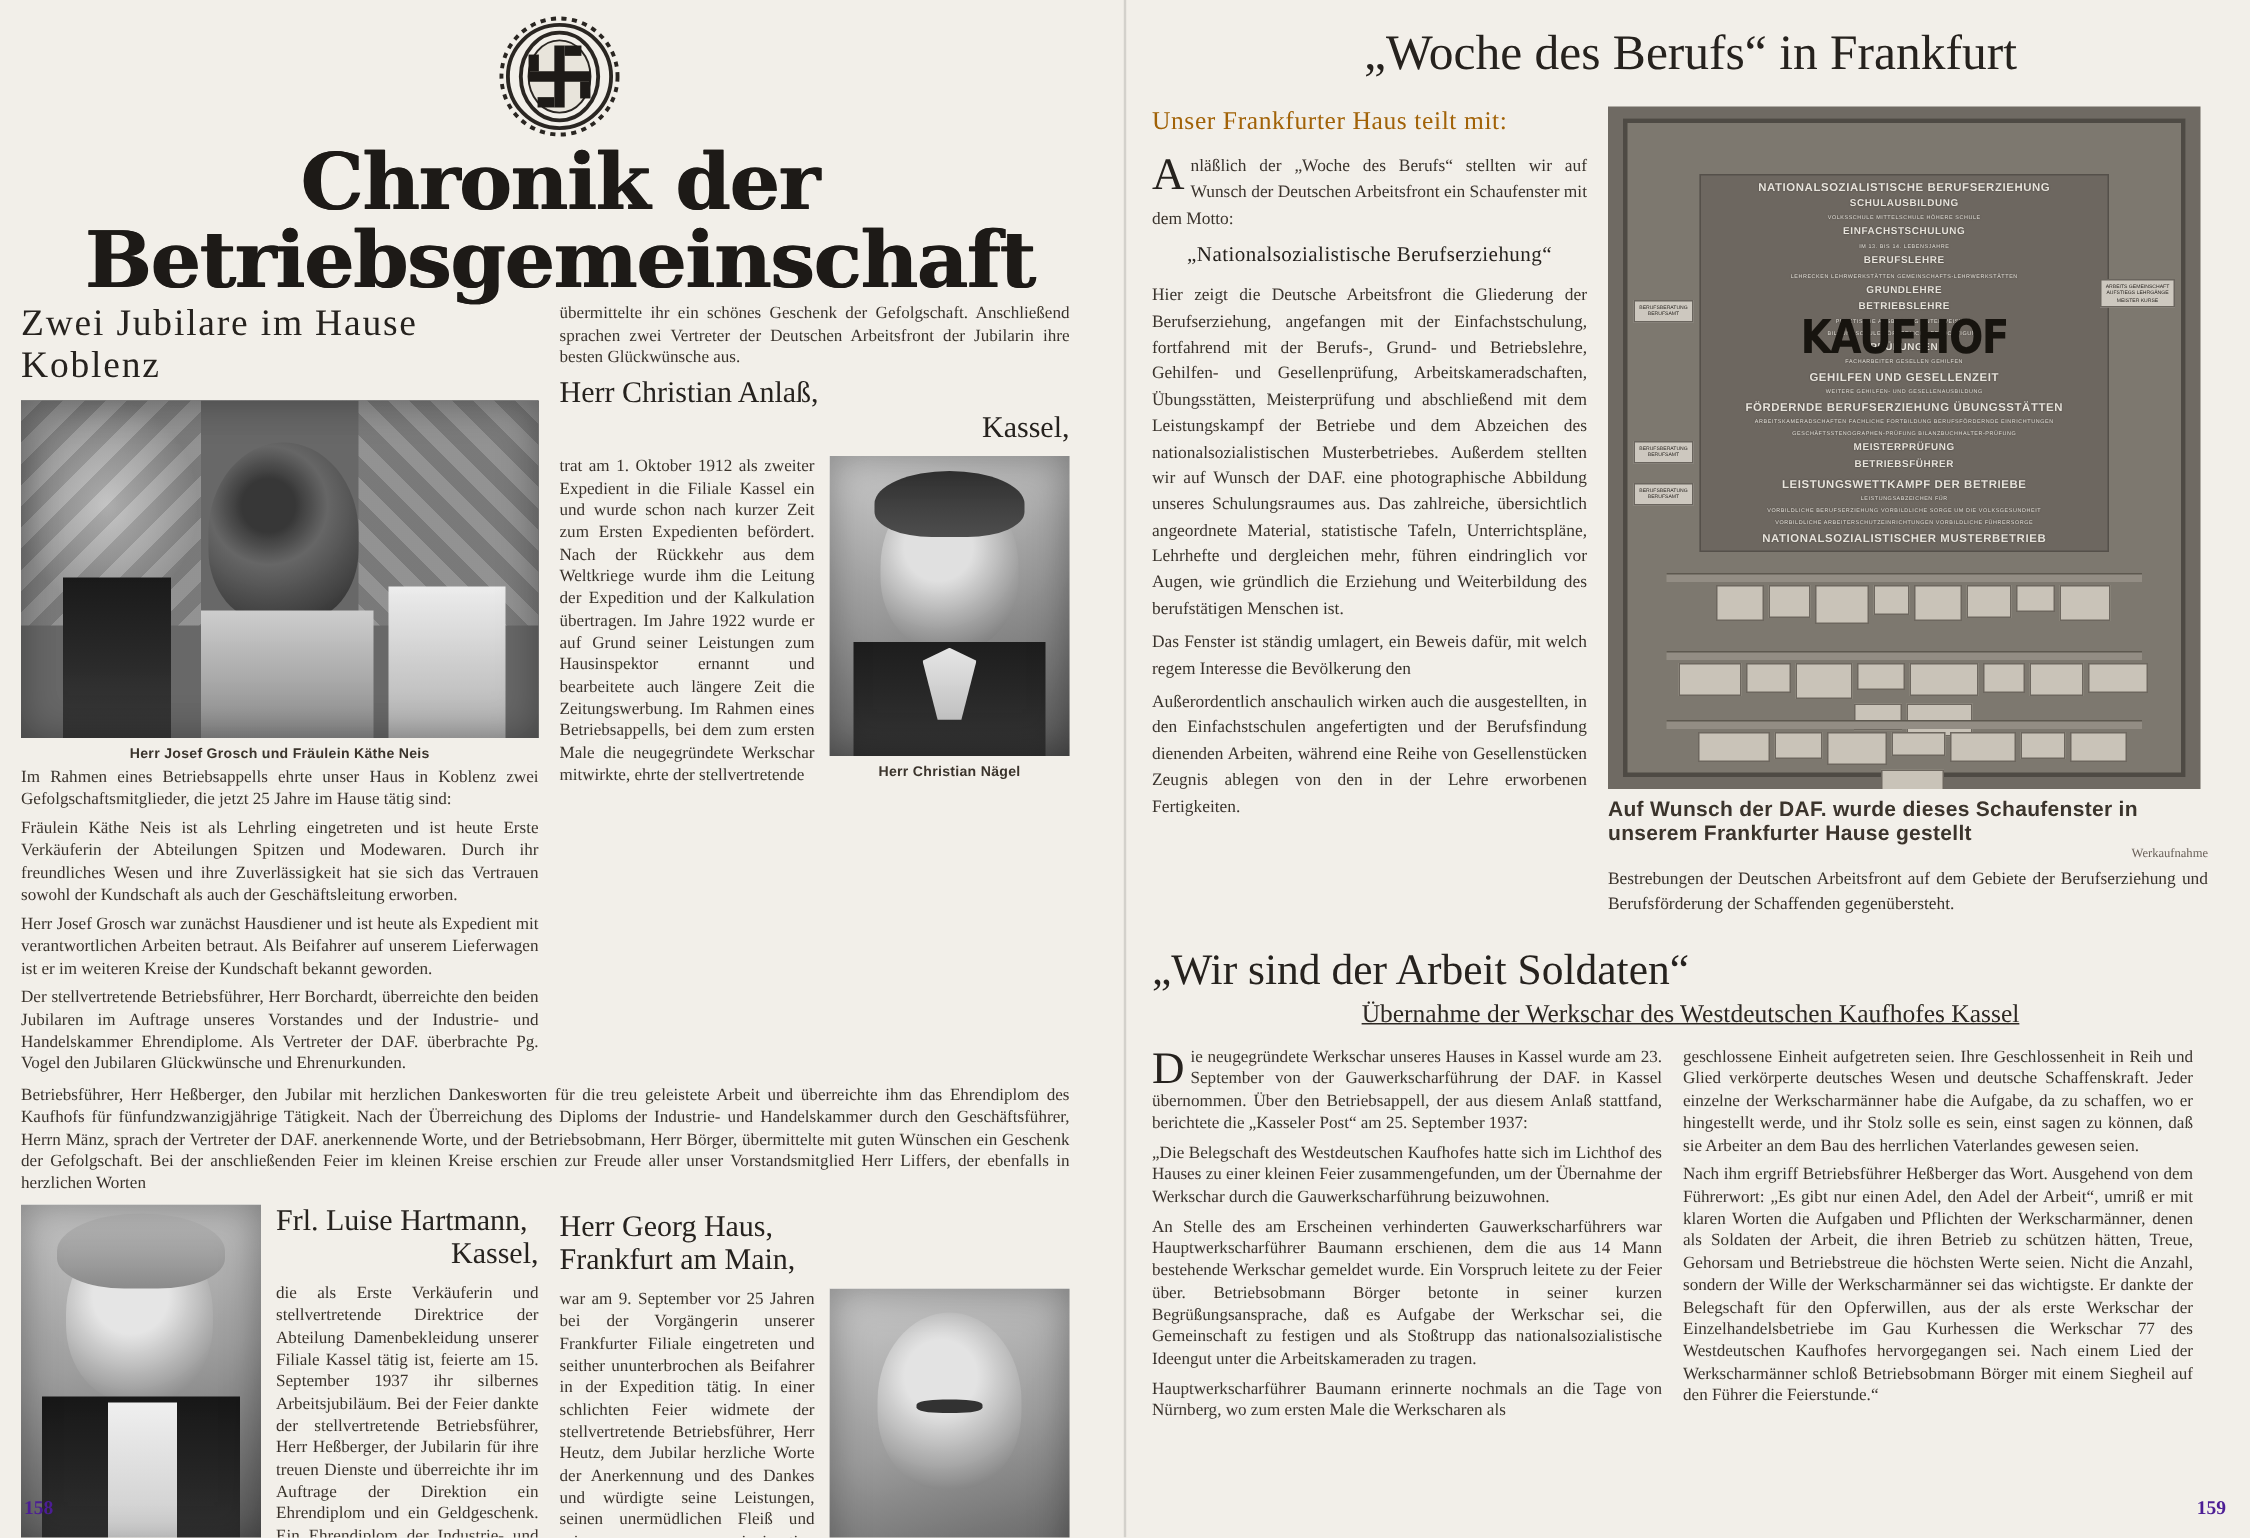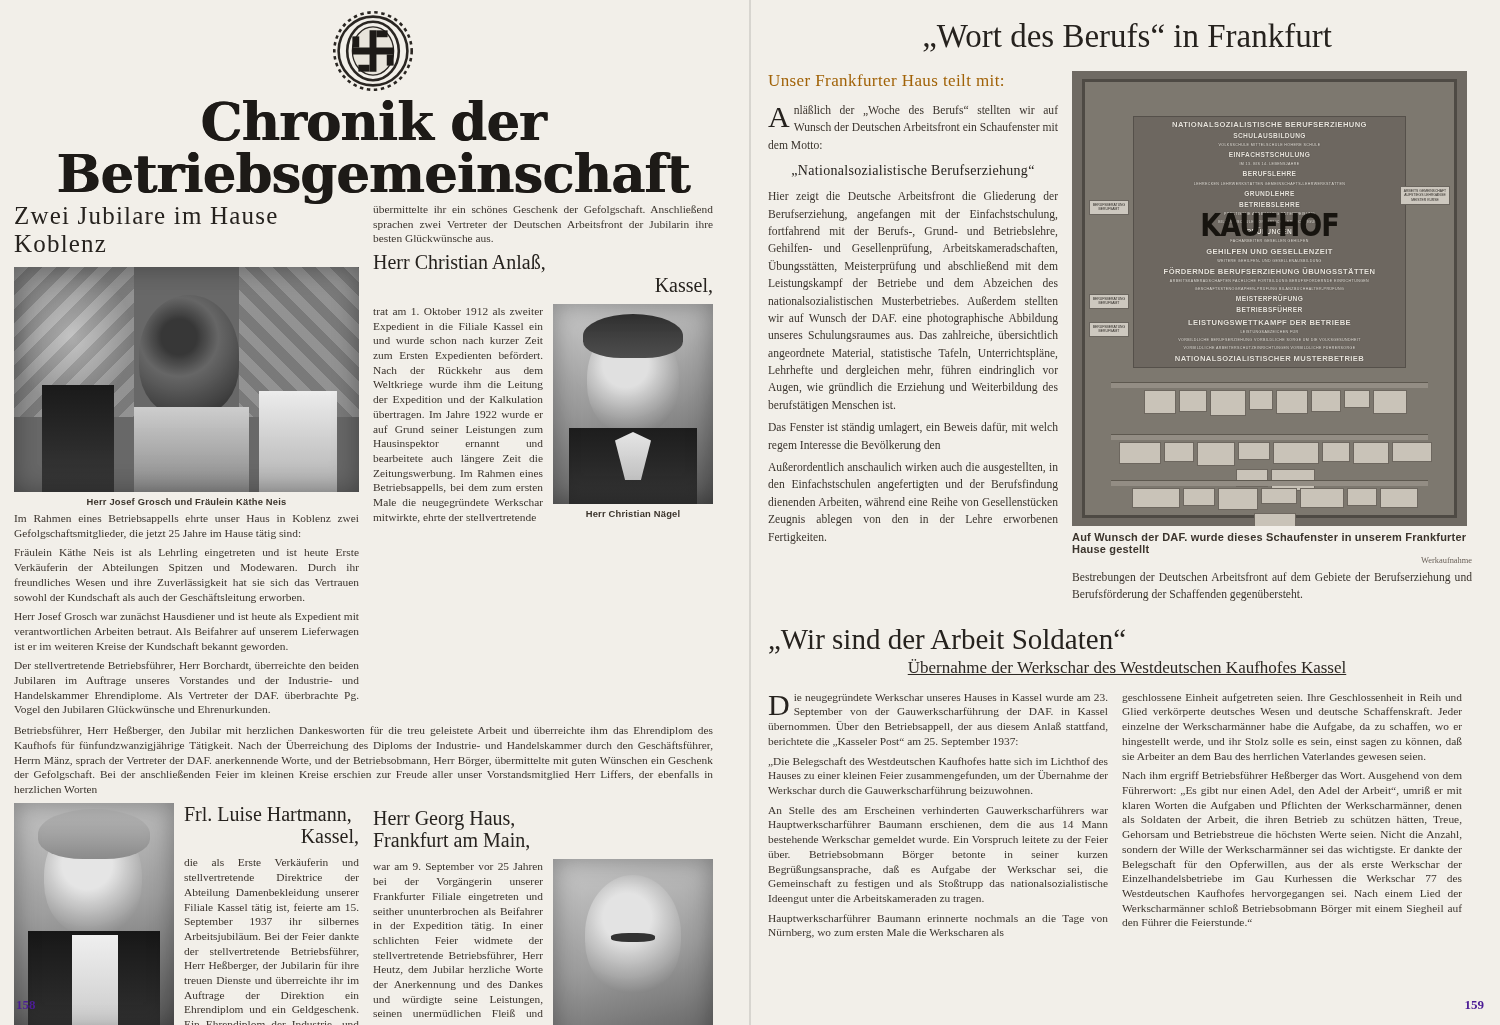--- a/index.html
+++ b/index.html
@@ -349,21 +349,21 @@
       </div>
     </div>
 
     <div class="pgnum l">158</div>
   </div>
 
   <div class="gutter"></div>
 
   <div class="page page-right">
 
-    <div class="rh1">„Wort des Berufs“ in Frankfurt</div>
+    <div class="rh1">„Woche des Berufs“ in Frankfurt</div>
 
     <div class="cols">
       <div style="width:290px;">
         <div class="lead">Unser Frankfurter Haus teilt mit:</div>
         <p class="body airy dropcap">Anläßlich der „Woche des Berufs“ stellten wir auf Wunsch der Deutschen Arbeitsfront ein Schaufenster mit dem Motto:</p>
         <div class="motto">„Nationalsozialistische Berufserziehung“</div>
         <p class="body airy">Hier zeigt die Deutsche Arbeitsfront die Gliederung der Berufserziehung, angefangen mit der Einfachstschulung, fortfahrend mit der Berufs-, Grund- und Betriebslehre, Gehilfen- und Gesellenprüfung, Arbeitskameradschaften, Übungsstätten, Meisterprüfung und abschließend mit dem Leistungskampf der Betriebe und dem Abzeichen des nationalsozialistischen Musterbetriebes. Außerdem stellten wir auf Wunsch der DAF. eine photographische Abbildung unseres Schulungsraumes aus. Das zahlreiche, übersichtlich angeordnete Material, statistische Tafeln, Unterrichtspläne, Lehrhefte und dergleichen mehr, führen eindringlich vor Augen, wie gründlich die Erziehung und Weiterbildung des berufstätigen Menschen ist.</p>
         <p class="body airy">Das Fenster ist ständig umlagert, ein Beweis dafür, mit welch regem Interesse die Bevölkerung den</p>
         <p class="body airy">Außerordentlich anschaulich wirken auch die ausgestellten, in den Einfachstschulen angefertigten und der Berufsfindung dienenden Arbeiten, während eine Reihe von Gesellenstücken Zeugnis ablegen von den in der Lehre erworbenen Fertigkeiten.</p>
       </div>
@@ -437,21 +437,21 @@
                 <i style="width:30px;height:16px"></i>
               <i style="width:38px;height:20px"></i>
                 <i style="width:34px;height:14px"></i>
               <i style="width:42px;height:18px"></i>
                 <i style="width:28px;height:16px"></i>
               <i style="width:36px;height:18px"></i>
                 <i style="width:40px;height:16px"></i>
             </div>
           </div>
         </div>
-        <div class="cap" style="font-size:11px;text-align:left;margin-top:5px;">Auf Wunsch der DAF. wurde dieses Schaufenster in unserem Frankfurter Hause gestellt</div>
+        <div class="cap" style="font-size:14px;text-align:left;margin-top:5px;">Auf Wunsch der DAF. wurde dieses Schaufenster in unserem Frankfurter Hause gestellt</div>
         <div class="credit r">Werkaufnahme</div>
         <p class="body airy" style="margin-top:4px;">Bestrebungen der Deutschen Arbeitsfront auf dem Gebiete der Berufserziehung und Berufsförderung der Schaffenden gegenübersteht.</p>
       </div>
     </div>
 
     <div class="rh2" style="margin-top:14px;">„Wir sind der Arbeit Soldaten“</div>
     <div class="rh2sub">Übernahme der Werkschar des Westdeutschen Kaufhofes Kassel</div>
 
     <div class="cols">
       <div style="width:340px;">

